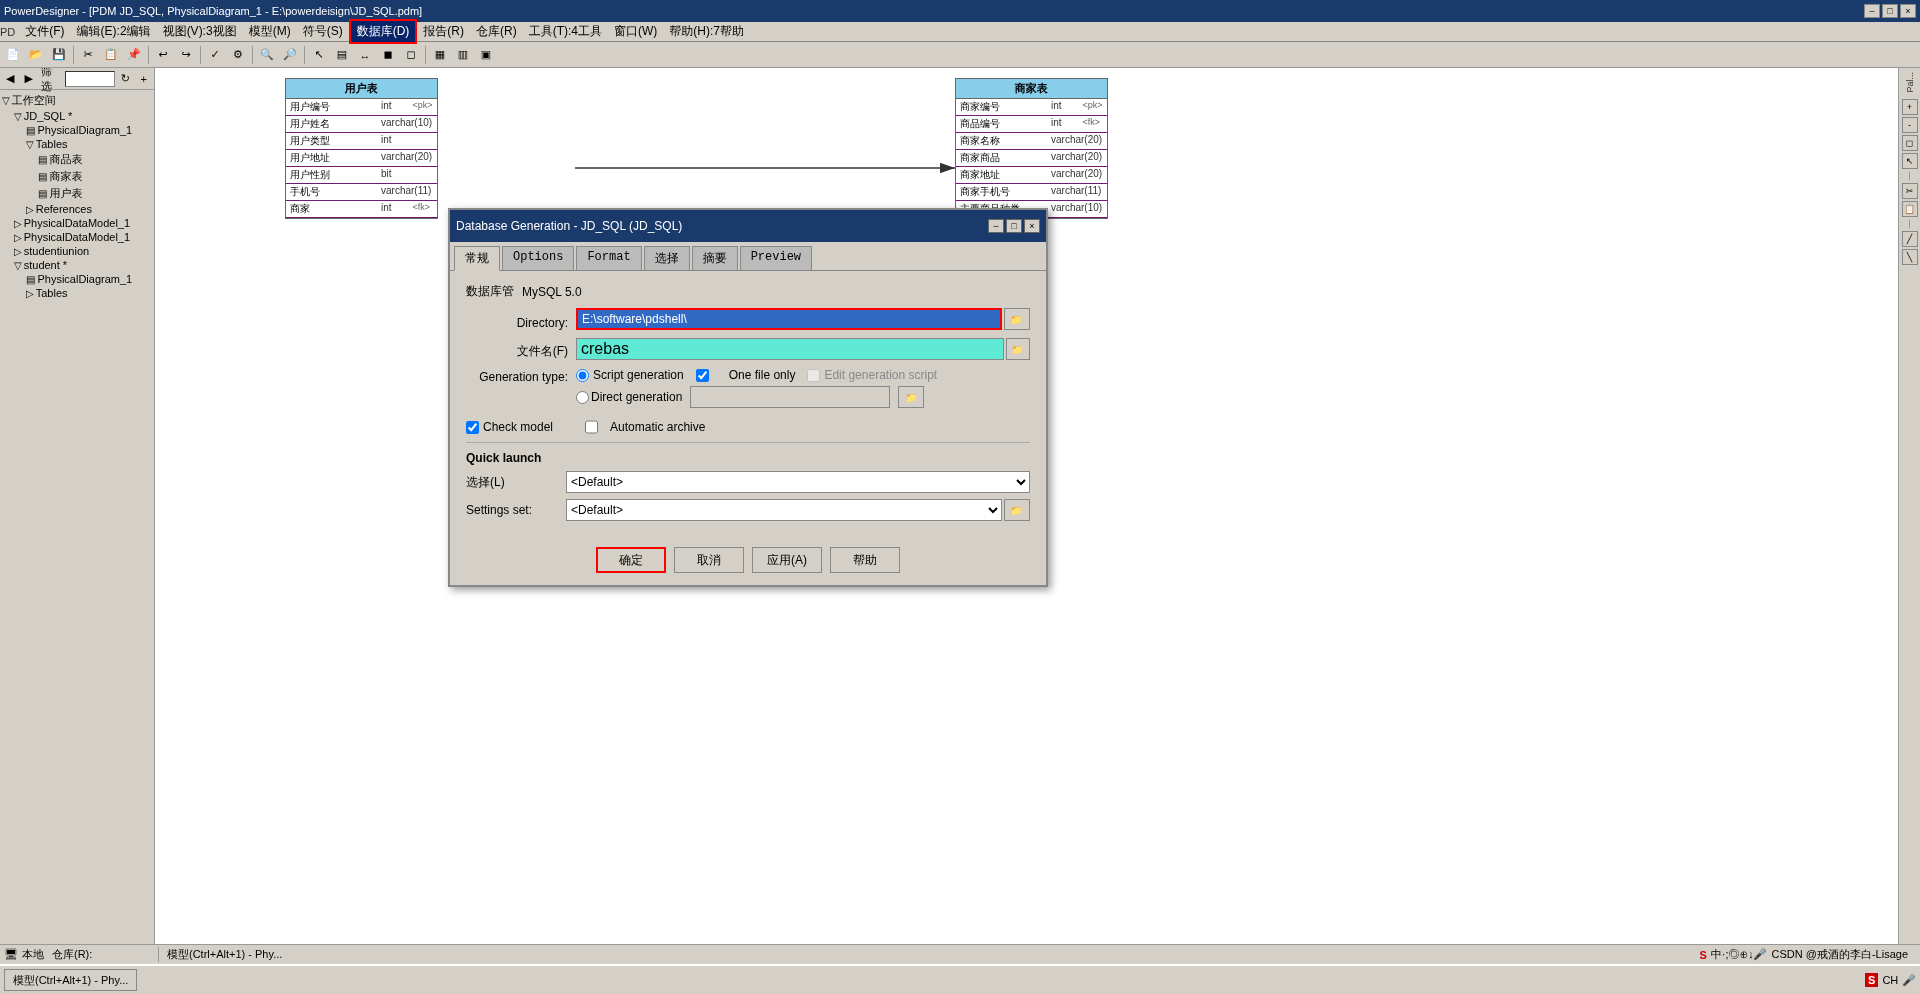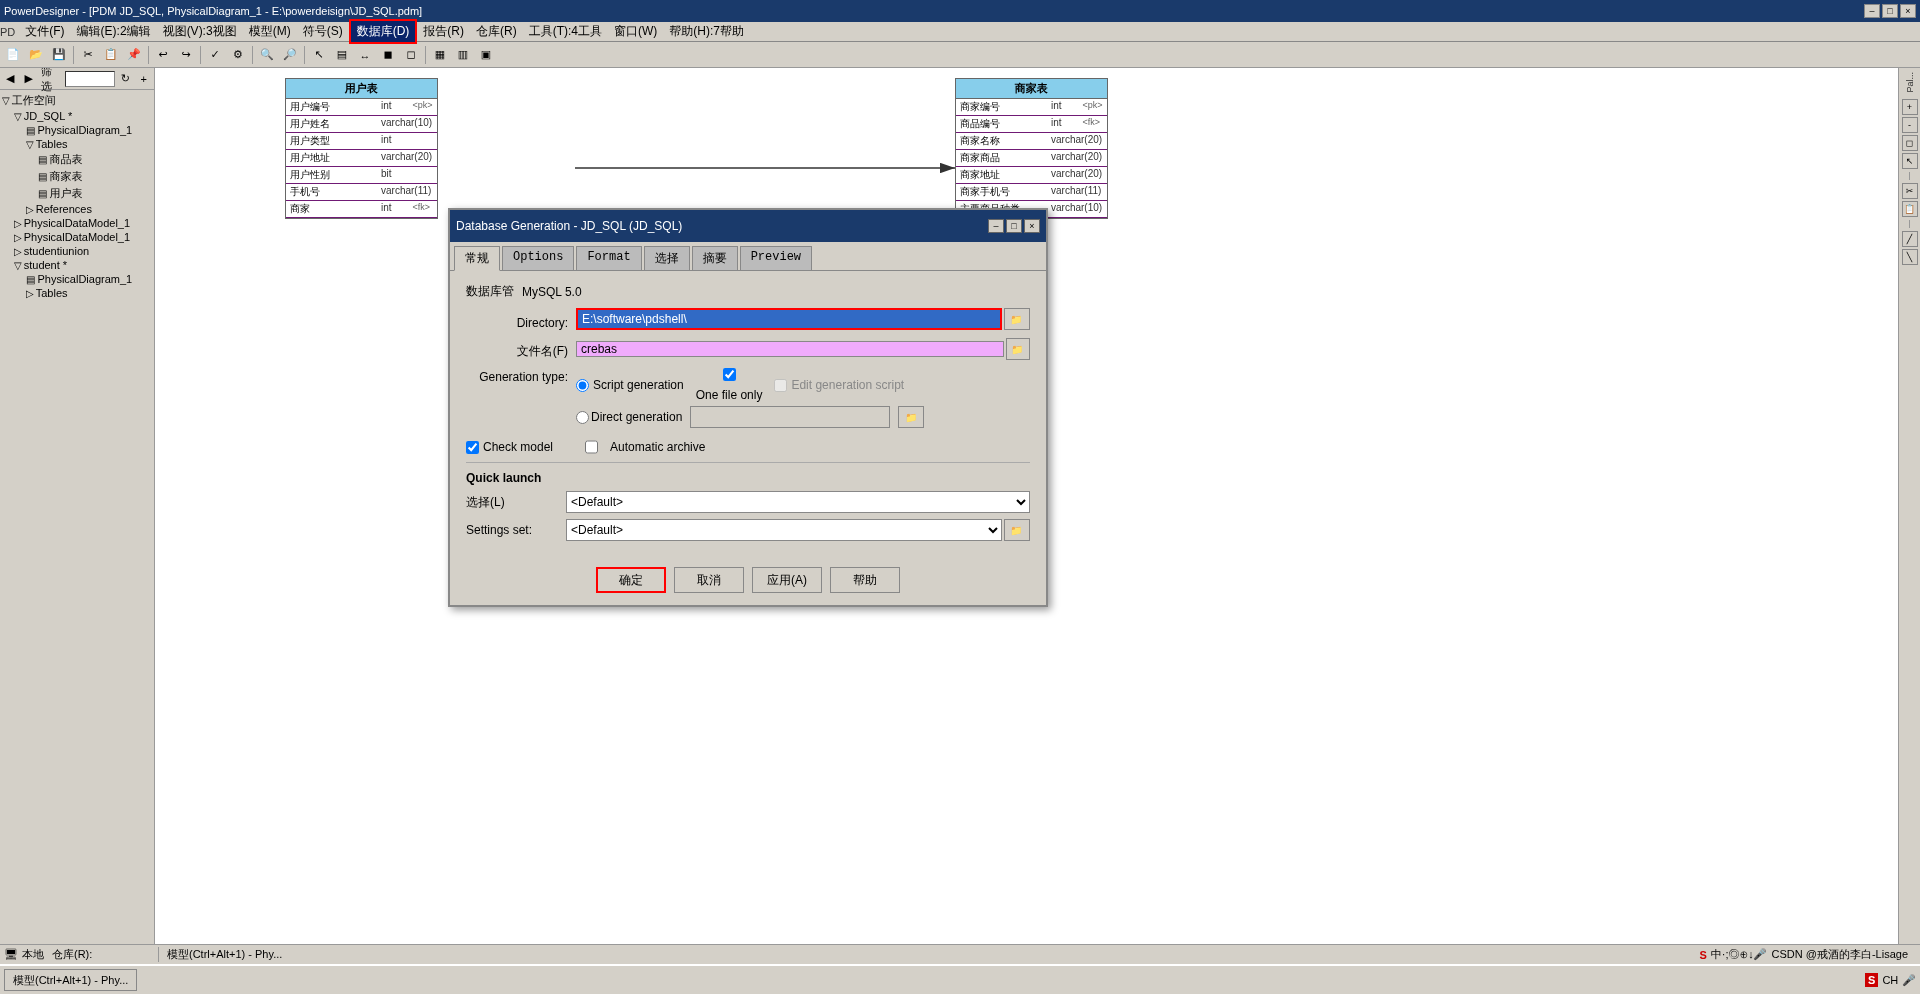--- a/index.html
+++ b/index.html
@@ -56,21 +56,21 @@
     
     #dialog-tabs { display: flex; background: #d4d0c8; border-bottom: 1px solid #888; padding: 4px 4px 0; gap: 2px; }
     .dtab { padding: 3px 10px; border: 1px solid #888; background: #bbb; cursor: pointer; font-size: 12px; border-bottom: none; font-family: Liberation Mono, monospace; }
     .dtab.active { background: #d4d0c8; border-bottom: 1px solid #d4d0c8; margin-bottom: -1px; }
 
     
     #dialog-body { padding: 12px 16px; }
     .form-row { display: flex; align-items: flex-end; margin-bottom: 8px; }
     .form-label { width: 110px; font-size: 12px; text-align: right; padding-right: 8px; }
     .form-input { width: 100%; height: 22px; border: 2px solid red; padding: 0 4px; font-size: 12px; background: #316ac5; color: white; }
-    .form-input-normal { width: 100%; height: 16px; border: 1px solid #888; padding: 0 4px; font-size: 12px; background: #f0abfc; }
+    .form-input-normal { width: 100%; height: 22px; border: 1px solid #888; padding: 0 4px; font-size: 16px; background: #5eead4; }
     .browse-btn { width: 24px; height: 22px; background: #d4d0c8; border: 1px solid #888; display: flex; align-items: center; justify-content: center; cursor: pointer; font-size: 10px; }
     .input-with-browse { display: flex; align-items: center; gap: 2px; flex: 1; }
 
     .db-manager-row { display: flex; align-items: center; margin-bottom: 8px; }
     .db-manager-label { font-size: 12px; margin-right: 8px; }
     .db-manager-value { font-size: 12px; }
 
     .check-row { display: flex; align-items: center; gap: 32px; margin-bottom: 8px; padding-top: 4px; }
     .quick-launch-section { margin-top: 8px; padding-top: 8px; border-top: 1px solid #aaa; }
     .ql-row { display: flex; align-items: center; margin-bottom: 6px; }
@@ -398,21 +398,21 @@
       </div>
 
       <div class="form-row" style="align-items:flex-start; flex-direction:row;">
         <span class="form-label" style="padding-top:2px;">Generation type:</span>
         <div style="flex:1;">
           <div style="display:flex; align-items:center; gap:12px; margin-bottom:4px; flex-wrap:wrap;">
             <label style="display:flex; align-items:center; gap:4px; cursor:pointer;">
               <input type="radio" name="gentype" checked="" style="">
               <span>Script generation</span>
             </label>
-            <label style="display:flex; align-items:center; gap:7px; cursor:pointer;flex-direction:column;">
+            <label style="display:flex; align-items:center; gap:20px; cursor:pointer;">
               <input type="checkbox" checked="" style="">
               <span>One file only</span>
             </label>
             <label style="display:flex; align-items:center; gap:4px; cursor:pointer; color:#888;">
               <input type="checkbox" disabled="" style="">
               <span>Edit generation script</span>
             </label>
           </div>
           <div style="display:flex; align-items:center; gap:8px;">
             <label style="display:flex; align-items:center; gap:2px; cursor:pointer;">

